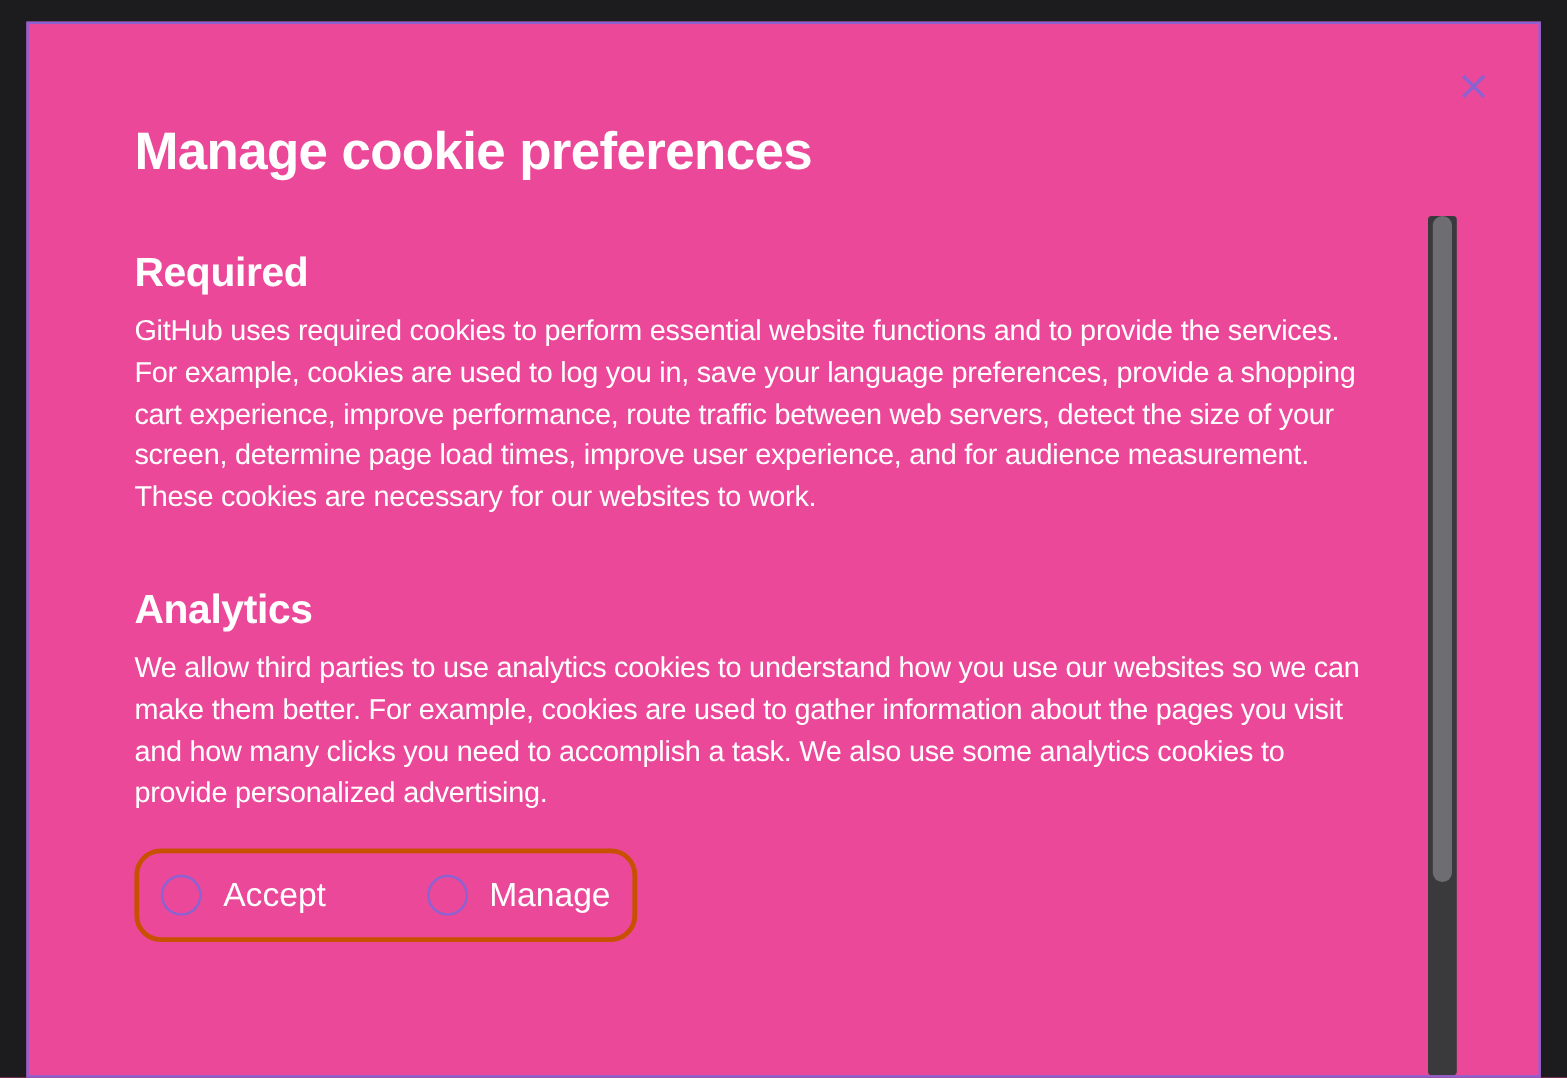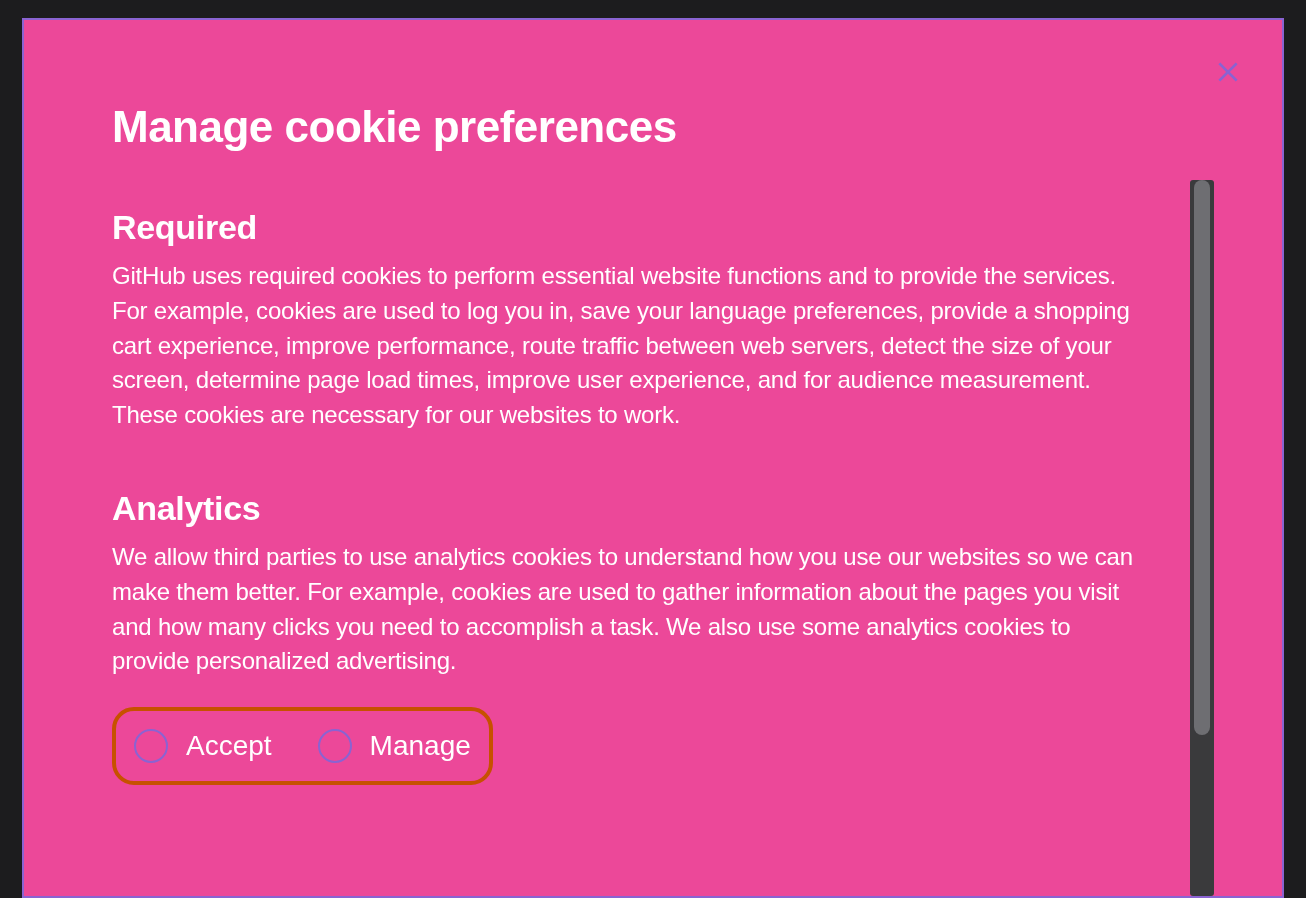--- a/index.html
+++ b/index.html
@@ -81,21 +81,21 @@
     }
     .section-desc {
       font-size: 24px;
       line-height: 1.45;
       font-weight: 400;
       color: #ffffff;
       letter-spacing: -0.2px;
     }
     .radio-group {
       display: flex;
-      gap: 46px;
+      gap: 84px;
       margin-top: 28px;
       padding: 18px 18px 18px 18px;
       border: 4px solid #c75100;
       border-radius: 22px;
       width: fit-content;
     }
     .radio-option {
       display: flex;
       align-items: center;
       gap: 18px;

